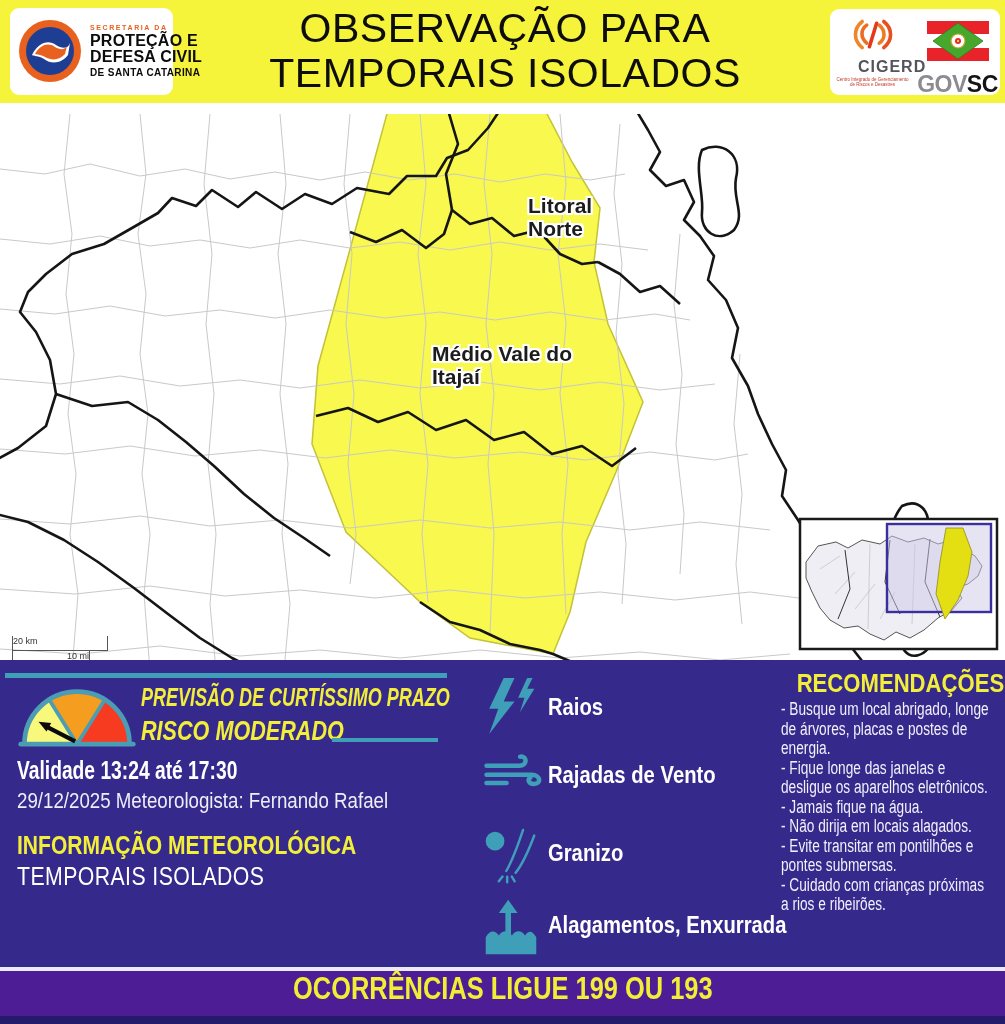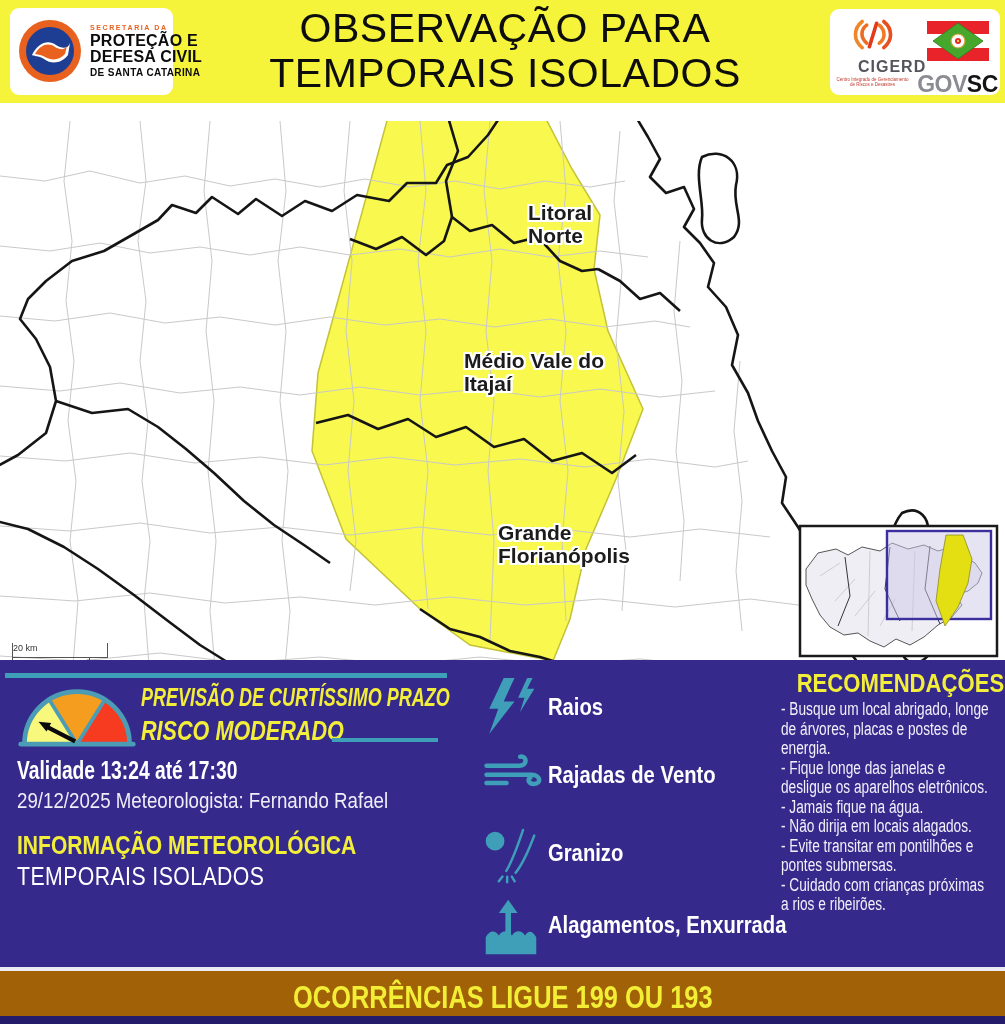--- a/index.html
+++ b/index.html
@@ -20,26 +20,26 @@
   .partner-card { left:830px; top:9px; width:170px; height:86px; display:flex; }
   .cigerd-block { width:85px; text-align:center; padding-top:8px; }
   .cigerd-name { font-size:16px; font-weight:800; color:#54545c; letter-spacing:1px; margin-top:1px;padding-left:28px; }
   .cigerd-sub { font-size:4.5px; color:#c0392b; line-height:5px; padding:1px 6px 0 6px; }
   .govsc-block { width:85px; text-align:center; padding-top:12px; }
   .govsc-text { margin-top:6px; font-size:23px; font-weight:800; letter-spacing:-0.5px; }
   .govsc-text .gov { color:#8b8b93; }
   .govsc-text .sc { color:#141414; }
 
   
-  .map-area { position:absolute; left:0; top:121px; width:1005px; height:557px; background:#ffffff; }
+  .map-area { position:absolute; left:0; top:114px; width:1005px; height:557px; background:#ffffff; }
   .map-label { position:absolute; font-size:21px; font-weight:bold; color:#1c1c1c; line-height:23px;
     text-shadow:-2px -2px 0 #fff, 2px -2px 0 #fff, -2px 2px 0 #fff, 2px 2px 0 #fff,
                  0 -2px 0 #fff, 0 2px 0 #fff, -2px 0 0 #fff, 2px 0 0 #fff; }
   .lbl-litoral { left:528px; top:80px; width:92px; }
-  .lbl-medio { left:432px; top:228px; width:150px;margin-left:32px; }
+  .lbl-medio { left:432px; top:228px; width:150px; }
   .lbl-grande { left:498px; top:400px; width:160px; }
   .scalebar { position:absolute; left:12px; top:522px; width:96px; font-size:9px; color:#333; }
   .sb-km { text-align:left; border-left:1.5px solid #555; border-right:1.5px solid #555; border-bottom:1.5px solid #555; height:15px; width:96px; }
   .sb-mi { text-align:right; border-left:1.5px solid #555; border-right:1.5px solid #555; height:13px; width:78px; }
 
   
   .panel { position:absolute; left:0; top:660px; width:1005px; height:307px; background:#352a8c; }
   .teal-line { position:absolute; left:5px; top:673px; width:442px; height:5px; background:#3f9fb8; }
   .gauge { position:absolute; left:16px; top:684px; }
   .forecast-title { position:absolute; left:141px; top:683px; font-size:25px; font-weight:bold; font-style:italic;
@@ -60,22 +60,22 @@
   .hazard-label { position:absolute; left:548px; font-size:23px; font-weight:bold; color:#ffffff;
     transform:scaleX(0.88); transform-origin:left top; white-space:nowrap; }
 
   .reco-title { position:absolute; left:780px; top:668px; width:222px; text-align:center; font-size:26px;
     font-weight:bold; color:#f2ee39; transform:scaleX(0.85); transform-origin:center top; white-space:nowrap; }
   .reco-list { position:absolute; left:781px; top:700px; width:276px; transform:scaleX(0.76);
     transform-origin:left top; font-size:18px; line-height:19.5px; color:#f2f0fa; }
 
   
   .footer-sep { position:absolute; left:0; top:967px; width:1005px; height:4px; background:#eceaf2; }
-  .footer-bar { position:absolute; left:0; top:971px; width:1005px; height:45px; background:#a16207;
-    display:flex; align-items:flex-end; justify-content:center; }
+  .footer-bar { position:absolute; left:0; top:971px; width:1005px; height:45px; background:#4c1d95;
+    display:flex; align-items:flex-start; justify-content:center; }
   .footer-text { font-size:31px; font-weight:bold; color:#f2ee35; transform:scaleX(0.82); white-space:nowrap; }
   .footer-strip { position:absolute; left:0; top:1016px; width:1005px; height:8px; background:#241c6b; }
 </style>
 </head>
 <body>
 
 <div id="app">
 
   <div class="header">
     <div class="logo-card agency-card">
@@ -177,21 +177,20 @@
         <g stroke="#333" stroke-width="1" fill="none">
           <path d="M890,426 L885,468 900,500 M930,425 L925,468 940,503 M845,436 L850,475 838,505"></path>
         </g>
         <rect x="887" y="410" width="104" height="88" fill="#cdc8e8" fill-opacity="0.5" stroke="#3b2f9e" stroke-width="2.4"></rect>
         <polygon points="946,414 963,414 972,438 968,462 958,486 945,505 936,480 940,448" fill="#e3df12" stroke="#8a8a2a" stroke-width="0.8"></polygon>
       </g>
     </svg>
 
     <div class="map-label lbl-litoral">Litoral Norte</div>
     <div class="map-label lbl-medio">Médio Vale do Itajaí</div>
-    <div class="map-label lbl-grande">Grande Florianópolis</div>
 
     <div class="scalebar">
       <div class="sb-km">20 km</div>
       <div class="sb-mi">10 mi</div>
     </div>
   </div>
 
   <div class="panel"></div>
   <div class="teal-line"></div>
 

